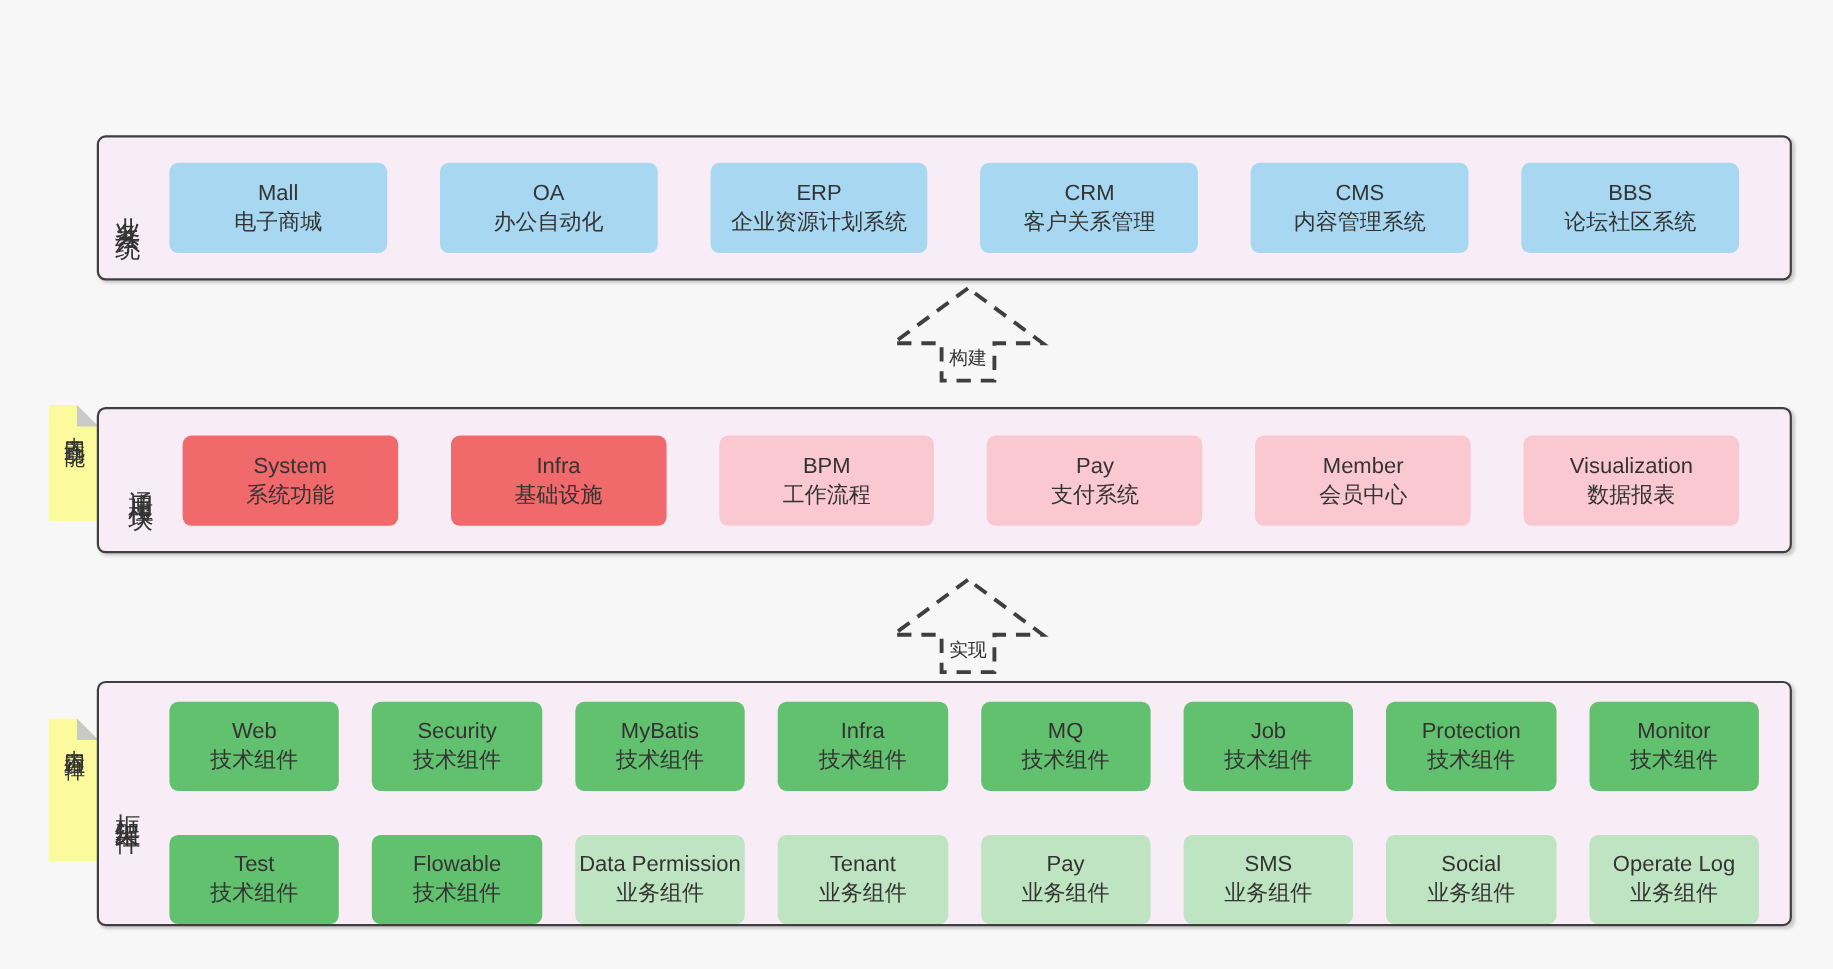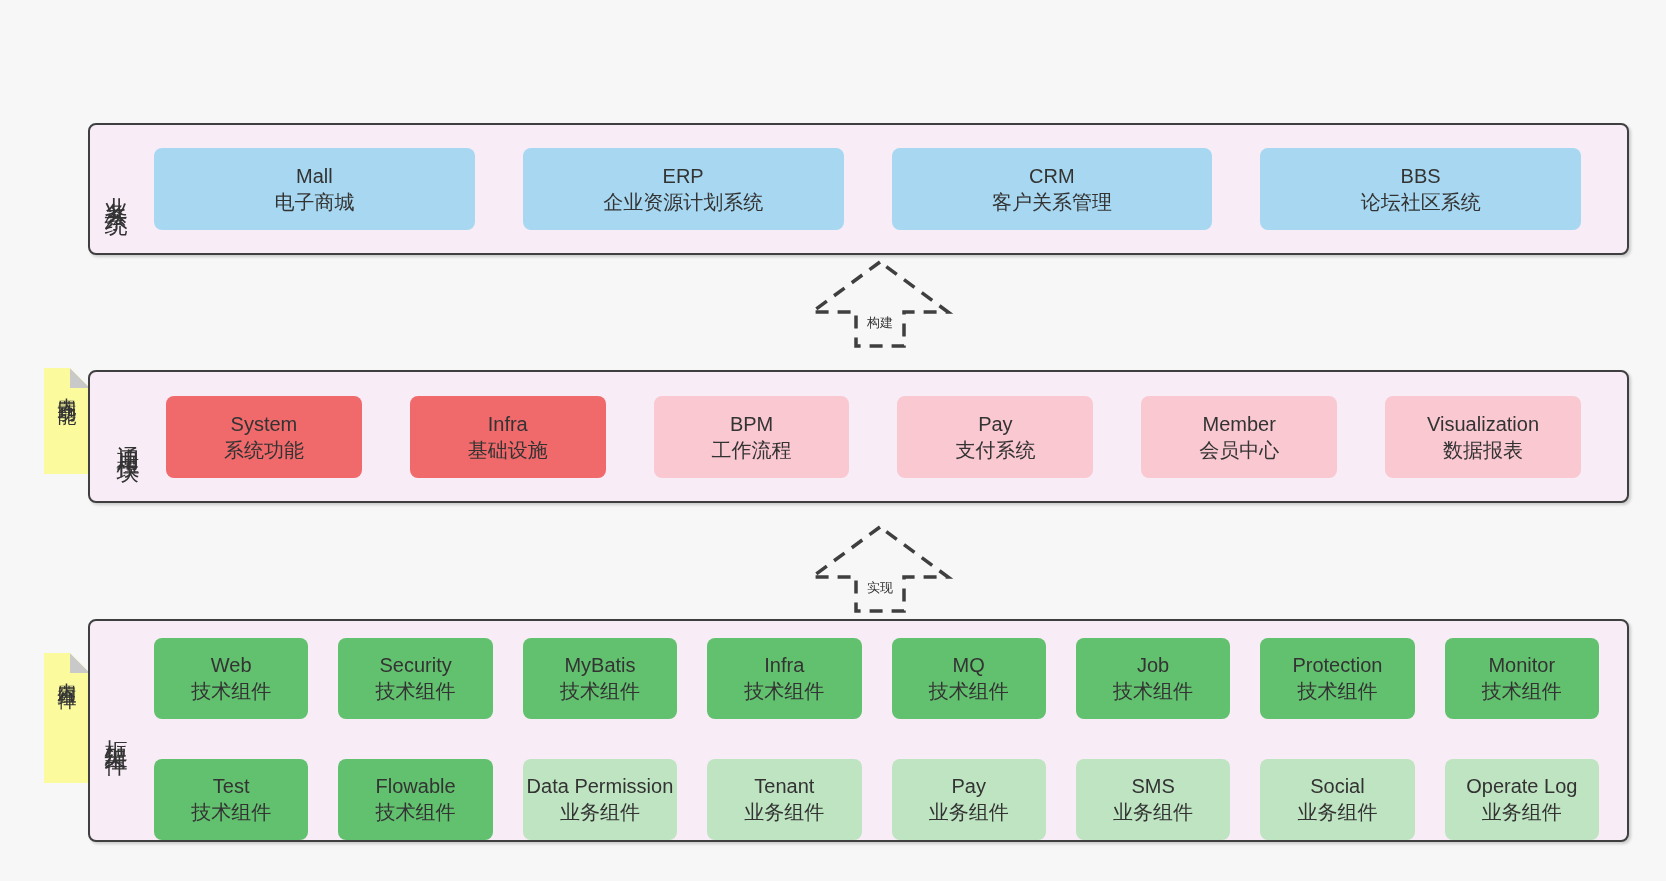--- a/index.html
+++ b/index.html
@@ -71,43 +71,51 @@
   .arrow-1{left:810px;top:260px;}
   .arrow-2{left:810px;top:525px;}
   .arrow svg{position:absolute;inset:0;width:100%;height:100%;overflow:visible;}
   .arrow path{
     fill:none;stroke:var(--band-border);stroke-width:3.5;
     stroke-dasharray:13 9;stroke-linecap:butt;stroke-linejoin:miter;
   }
   .arrow-label{
     position:absolute;left:50%;top:54px;transform:translateX(-50%);
     background:var(--page-bg);padding:0 3px;
-    font-size:13px;white-space:nowrap;color:var(--text);
+    font-size:17px;white-space:nowrap;color:var(--text);
   }
 </style>
 </head>
 <body>
 
 <div class="stage">
 
   <section class="band band-1">
     <div class="band-label">业务系统</div>
     <div class="rows">
       <div class="row">
           <div class="box v-blue">
             <div>Mall</div>
             <div>电子商城</div>
           </div>
           <div class="box v-blue">
+            <div>OA</div>
+            <div>办公自动化</div>
+          </div>
+          <div class="box v-blue">
             <div>ERP</div>
             <div>企业资源计划系统</div>
           </div>
           <div class="box v-blue">
             <div>CRM</div>
             <div>客户关系管理</div>
+          </div>
+          <div class="box v-blue">
+            <div>CMS</div>
+            <div>内容管理系统</div>
           </div>
           <div class="box v-blue">
             <div>BBS</div>
             <div>论坛社区系统</div>
           </div>
         </div>
     </div>
   </section>
 
   <div class="arrow arrow-1">

